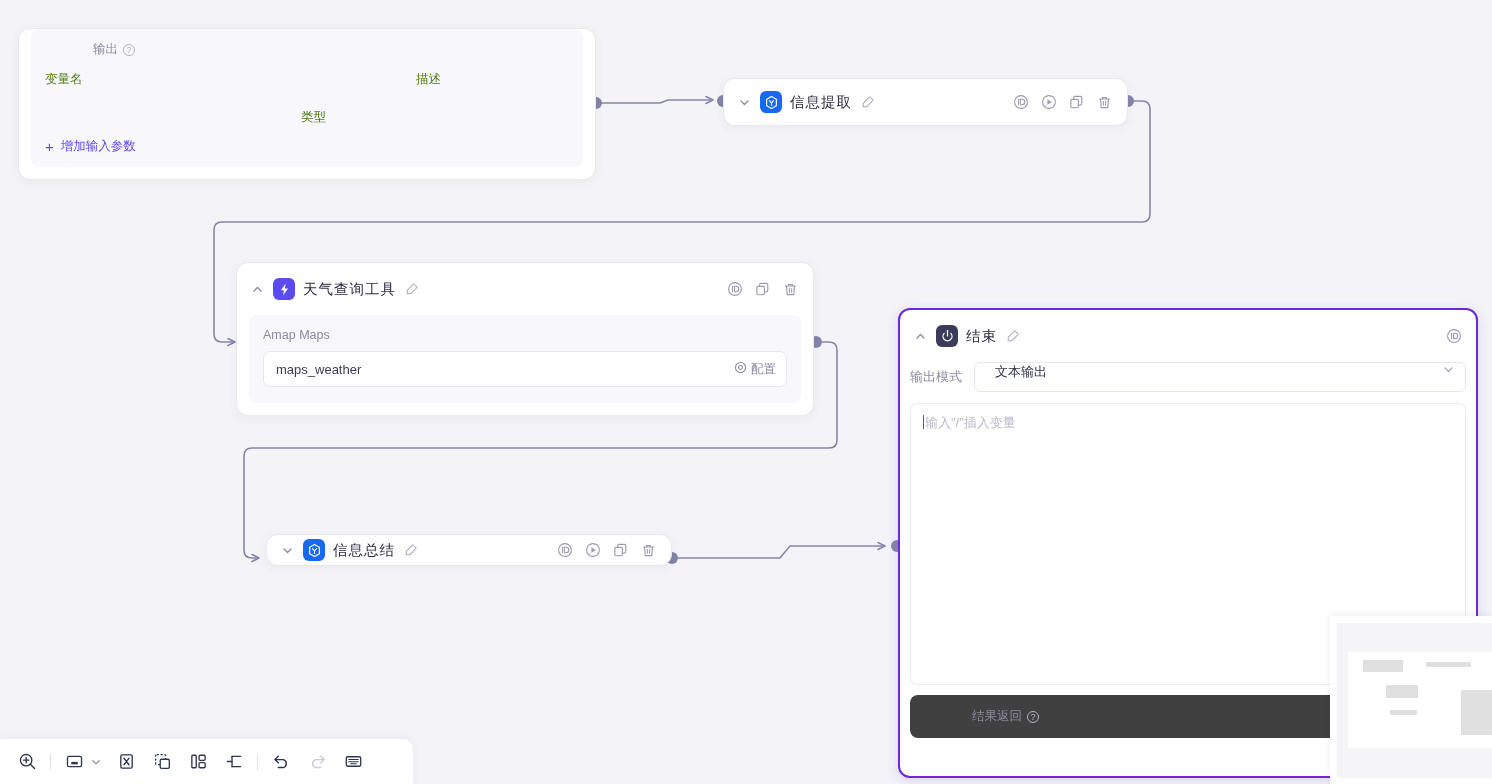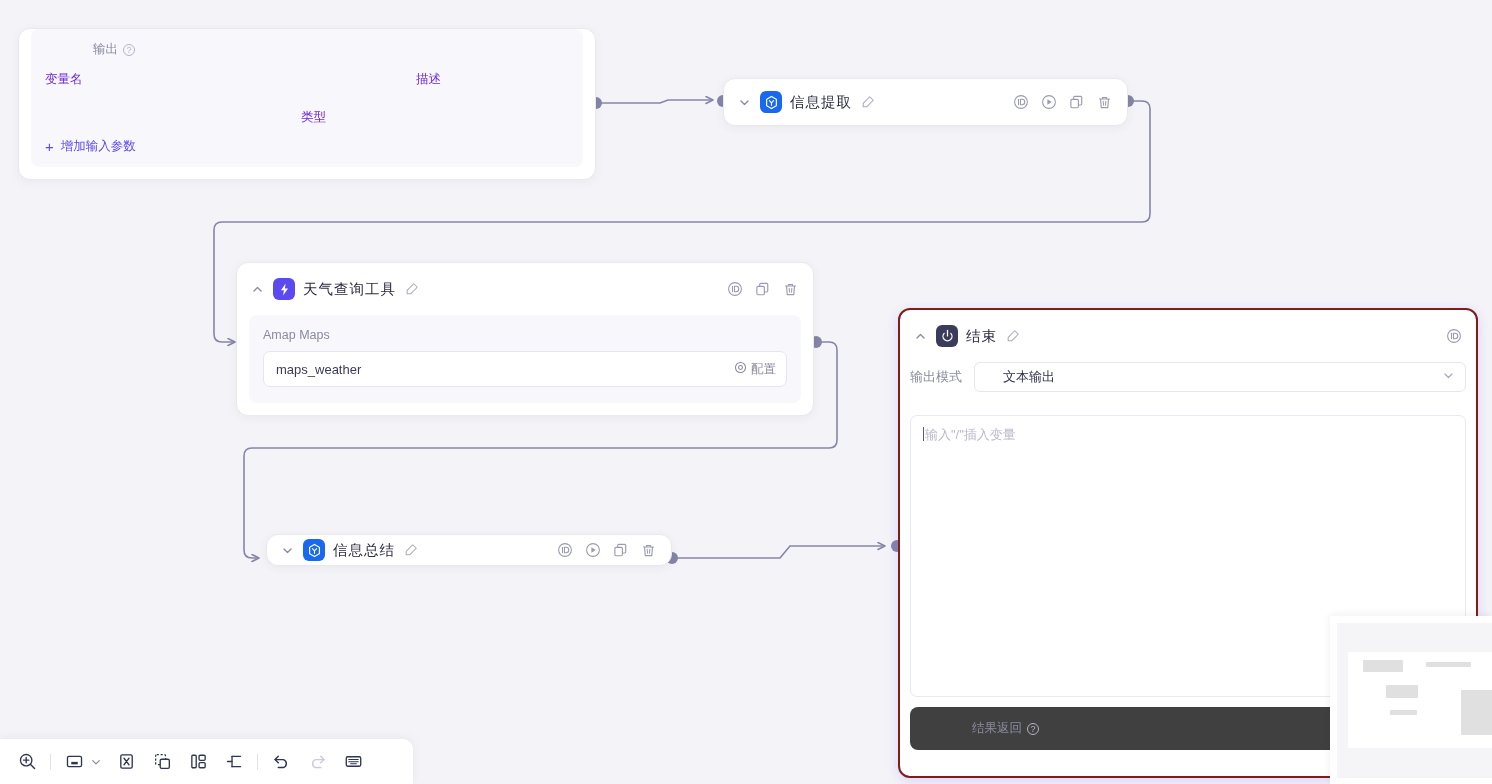--- a/index.html
+++ b/index.html
@@ -24,21 +24,21 @@
 
   
   .node {
     position: absolute;
     background: #ffffff;
     border-radius: 12px;
     border: 1px solid #e8e8ef;
     box-shadow: 0 2px 10px rgba(30,30,60,0.06);
   }
   .node.selected {
-    border: 2px solid #7f1d1d;
+    border: 2px solid #6d28d9;
     box-shadow: 0 3px 14px rgba(111,71,242,0.18);
   }
   .node-header {
     display: flex;
     align-items: center;
     height: 52px;
     padding: 0 14px 0 12px;
     gap: 8px;
   }
   .collapse-caret {
@@ -99,21 +99,21 @@
     border: 1px solid #b4b4c6;
     border-radius: 50%;
     font-size: 9px; line-height: 10px;
     text-align: center; color: #b4b4c6;
     flex: none;
   }
   .cols {
     display: flex;
     margin-top: 13px;
     font-size: 12.5px;
-    color: #6d28d9;
+    color: #4d7c0f;
   }
   .col-var  { width: 256px; }
   .col-type { width: 115px; margin-top: 38px; }
   .add-row {
     margin-top: 12px;
     display: flex; align-items: center; gap: 7px;
     font-size: 12.5px;
     color: #5b4af0;
     cursor: pointer;
   }
@@ -142,31 +142,31 @@
     font-size: 12.5px;
     color: #8a8aa0;
     cursor: pointer;
   }
 
   
   .end-body { margin: 0 10px 10px 10px; }
   .end-row {
     display: flex; align-items: center;
     gap: 12px;
-    margin-bottom: 23px;
+    margin-bottom: 11px;
   }
   .end-label { font-size: 13px; color: #8a8aa0; flex: none; }
   .select {
     flex: 1;
     height: 30px;
     background: #fff;
     border: 1px solid #e6e6ef;
     border-radius: 6px;
-    display: flex; align-items: center;
-    padding: 0 10px 0 28px;
+    display: flex; 
+    padding: 0 10px 0 20px;
     font-size: 13px;
     color: #33334d;
     cursor: pointer;
   }
   .select .chev { margin-left: auto; color: #a9a9bd; }
   .textarea {
     height: 282px;
     background: #fff;
     border: 1px solid #e9e9f1;
     border-radius: 7px;

